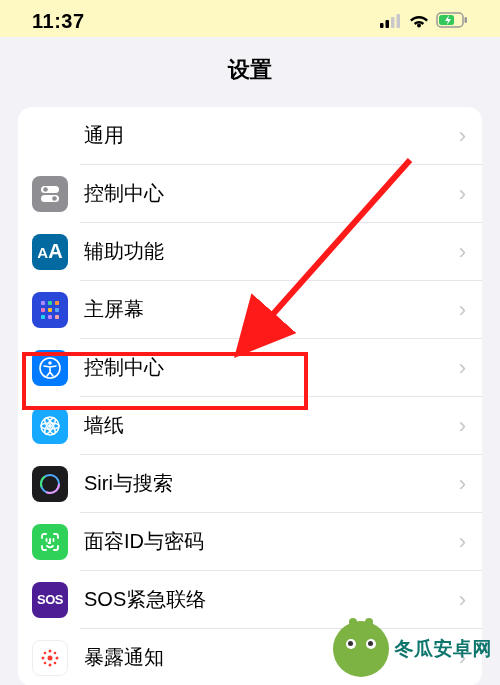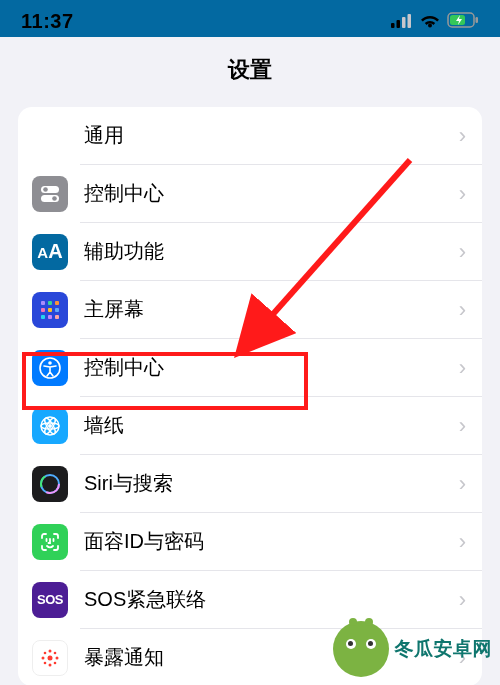--- a/index.html
+++ b/index.html
@@ -1,17 +1,17 @@
 <!DOCTYPE html>
 <html><head>
   <meta charset="utf-8">
   <style>
     * { margin: 0; padding: 0; box-sizing: border-box; }
     body { width: 500px; height: 685px; background: #f2f2f7; font-family: -apple-system, "PingFang SC", sans-serif; position: relative; overflow: hidden; }
-    .status-bar { display: flex; justify-content: space-between; align-items: center; padding: 10px 21px 4px; background: #0369a1; font-weight: 600; font-size: 20px; }
+    .status-bar { display: flex; justify-content: space-between; align-items: center; padding: 10px 32px 4px; background: #fef9c3; font-weight: 600; font-size: 20px; }
     .status-left { letter-spacing: 0.5px; }
     .status-right { display: flex; align-items: center; gap: 6px; }
     .header { text-align: center; padding: 18px 0 22px; font-size: 22px; font-weight: 600; }
     .card { background: #fff; margin: 0 18px; border-radius: 14px; overflow: hidden; }
     .row { display: flex; align-items: center; padding: 10px 16px 10px 14px; position: relative; min-height: 57px; }
     .sep { height: 1px; background: #e5e5ea; margin-left: 62px; }
     .icon-wrap { width: 36px; height: 36px; border-radius: 8px; display: flex; align-items: center; justify-content: center; flex-shrink: 0; margin-right: 16px; }
     .label { font-size: 20px; flex: 1; color: #000; }
     .chev { color: #c7c7cc; font-size: 22px; font-weight: 400; }
     .hl { position: absolute; border: 4px solid #ff1a1a; left: 22px; top: 352px; width: 286px; height: 58px; pointer-events: none; z-index: 5; }

